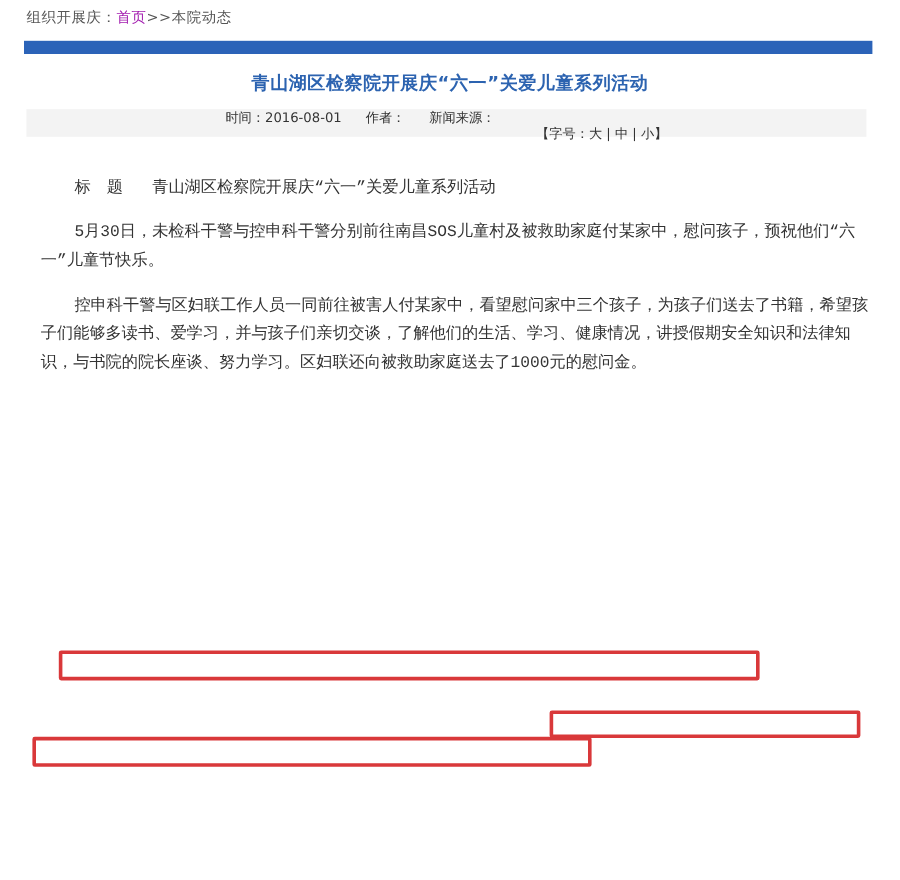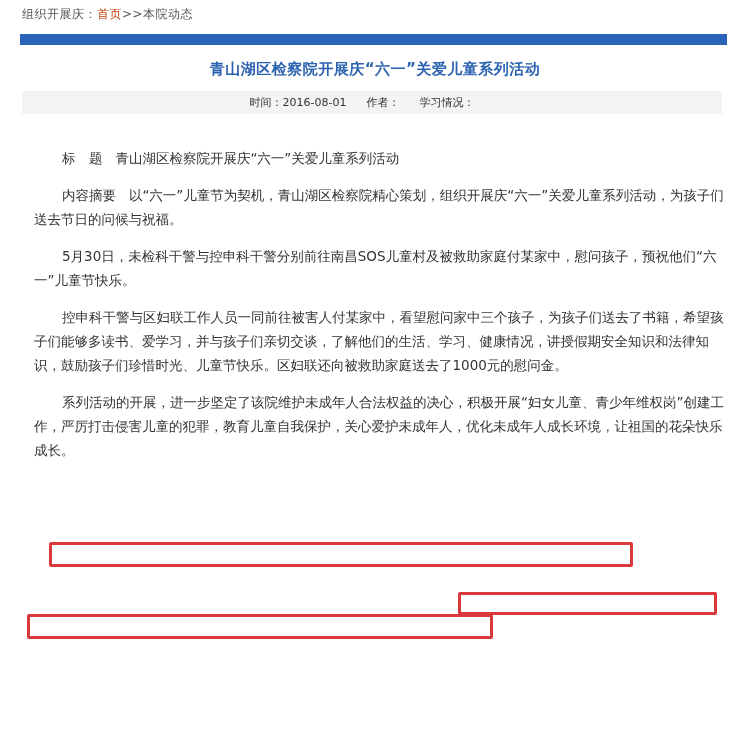--- a/index.html
+++ b/index.html
@@ -16,56 +16,57 @@
     position: absolute; left: 20px; top: 34px; width: 707px; height: 11px;
     background: #2b63b8;
   }
   .article-title {
     position: absolute; left: 0; top: 60px; width: 750px; text-align: center;
     font-size: 15px; font-weight: bold; color: #2c63b0; letter-spacing: 0.5px;
   }
   .meta-bar {
     position: absolute; left: 22px; top: 91px; width: 700px; height: 23px;
     background: #f3f3f3; font-size: 11px; color: #333;
-    display: flex; align-items: center; justify-content: center;
+    display: flex; align-items: flex-start; justify-content: center;
   }
   .meta-bar span { white-space: pre; }
   .meta-item { margin-right: 20px; }
   .font-size-ctrl a { color: #333; text-decoration: none; cursor: pointer; }
   .content {
     position: absolute; left: 34px; top: 146px; width: 690px;
     font-size: 13.5px; line-height: 24px; color: #333333;
   }
-  .content p { margin: 0 0 13px 0; text-indent: 28px; }
+  .content p { margin: 0 0 13px 0; text-indent: 28px; font-family: Liberation Mono, monospace; }
   .label-gap { white-space: pre; }
   .hl-box {
     position: absolute; border: 3px solid #d9383a; border-radius: 2px; box-sizing: border-box;
     pointer-events: none;
   }
 </style>
 </head>
 <body>
 
 <div class="breadcrumb">
-  <span>组织开展庆：</span><a style="color:#c2410c;text-decoration:none;margin-top:19px;">首页</a><span>&gt;&gt;</span><a style="color:#555;text-decoration:none;margin-top:28px;">本院动态</a>
+  <span>组织开展庆：</span><a style="color:#a21caf;text-decoration:none;margin-top:19px;">首页</a><span>&gt;&gt;</span><a style="color:#555;text-decoration:none;margin-top:28px;">本院动态</a>
 </div>
 
 <div class="blue-bar"></div>
 
 <div class="article-title">青山湖区检察院开展庆“六一”关爱儿童系列活动</div>
 
 <div class="meta-bar">
   <span class="meta-item"><span>时间：</span><span>2016-08-01</span></span>
   <span class="meta-item"><span>作者：</span><span></span></span>
-  <span class="meta-item"><span>学习情况：</span><span></span></span>
+  <span class="meta-item"><span>新闻来源：</span><span></span></span>
+  <span class="font-size-ctrl">
+    <span>【字号：</span><a>大</a><span> | </span><a>中</a><span> | </span><a>小</a><span>】</span>
+  </span>
 </div>
 
 <div class="content">
   <p><span>标　题</span><span class="label-gap">   </span><span>青山湖区检察院开展庆“六一”关爱儿童系列活动</span></p>
-  <p><span>内容摘要</span><span class="label-gap">   </span><span>以“六一”儿童节为契机，青山湖区检察院精心策划，组织开展庆“六一”关爱儿童系列活动，为孩子们送去节日的问候与祝福。</span></p>
   <p>5月30日，未检科干警与控申科干警分别前往南昌SOS儿童村及被救助家庭付某家中，慰问孩子，预祝他们“六一”儿童节快乐。</p>
-  <p>控申科干警与区妇联工作人员一同前往被害人付某家中，看望慰问家中三个孩子，为孩子们送去了书籍，希望孩子们能够多读书、爱学习，并与孩子们亲切交谈，了解他们的生活、学习、健康情况，讲授假期安全知识和法律知识，鼓励孩子们珍惜时光、儿童节快乐。区妇联还向被救助家庭送去了1000元的慰问金。</p>
-  <p>系列活动的开展，进一步坚定了该院维护未成年人合法权益的决心，积极开展“妇女儿童、青少年维权岗”创建工作，严厉打击侵害儿童的犯罪，教育儿童自我保护，关心爱护未成年人，优化未成年人成长环境，让祖国的花朵快乐成长。</p>
+  <p>控申科干警与区妇联工作人员一同前往被害人付某家中，看望慰问家中三个孩子，为孩子们送去了书籍，希望孩子们能够多读书、爱学习，并与孩子们亲切交谈，了解他们的生活、学习、健康情况，讲授假期安全知识和法律知识，与书院的院长座谈、努力学习。区妇联还向被救助家庭送去了1000元的慰问金。</p>
 </div>
 
 <div class="hl-box" style="left:49px; top:542px; width:584px; height:25px;"></div>
 <div class="hl-box" style="left:458px; top:592px; width:259px; height:23px;"></div>
 <div class="hl-box" style="left:27px; top:614px; width:466px; height:25px;"></div>
 
 </body></html>

